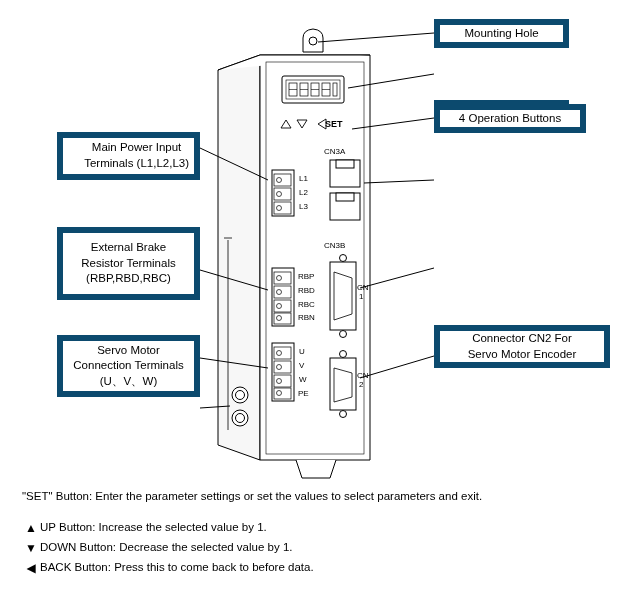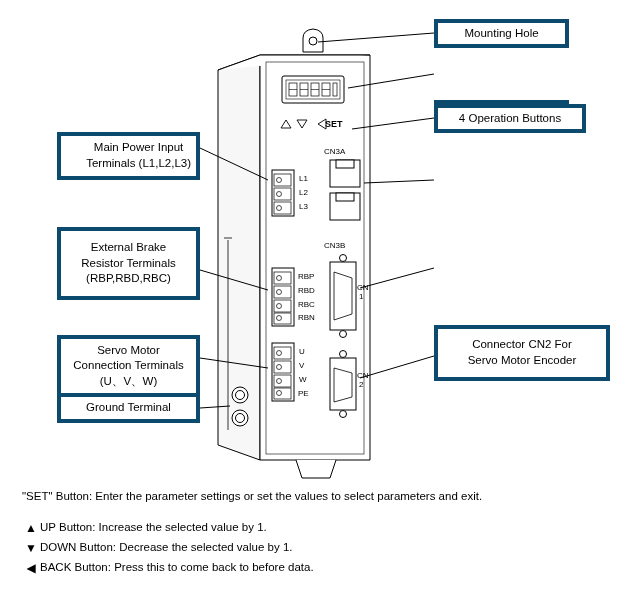--- a/index.html
+++ b/index.html
@@ -13,21 +13,21 @@
   }
   #stage {
     position: relative;
     width: 630px;
     height: 611px;
     overflow: hidden;
     background: #ffffff;
   }
   .callout {
     position: absolute;
-    border: 4px solid #0c4a6e;
+    border: 6px solid #0c4a6e;
     border-radius: 0;
     background: #fff;
     box-sizing: border-box;
     display: flex;
     align-items: center;
     justify-content: center;
     text-align: center;
     font-size: 11.5px;
     line-height: 1.35;
     padding: 3px 5px;
@@ -225,28 +225,25 @@
 (RBP,RBD,RBC)</span>
   </div>
 
 
   <div class="callout" style="left:57px; top:327px; width:143px; height:62px;margin-top:8px;">
     <span>Servo Motor
 Connection Terminals
 (U、V、W)</span>
   </div>
 
-  <div class="callout" style="left:434px; top:325px; width:176px; height:56px;">
+  <div class="callout" style="left:434px; top:325px; width:176px; height:43px;">
     <span>Connector CN2 For
 Servo Motor Encoder</span>
   </div>
 
-  <div class="callout" style="left:57px; top:393px; width:143px; height:30px;">
-    <span>Ground Terminal</span>
-  </div>
 
   <div class="legend" style="left:22px; top:488px; width:590px;">
     <div style="margin-bottom:14px;">"SET" Button: Enter the parameter settings or set the values to select parameters and exit.</div>
 
     <div class="legend-row">
       <div class="legend-sym">▲</div>
       <div class="legend-txt">UP Button: Increase the selected value by 1.</div>
     </div>
     <div class="legend-row">
       <div class="legend-sym">▼</div>

